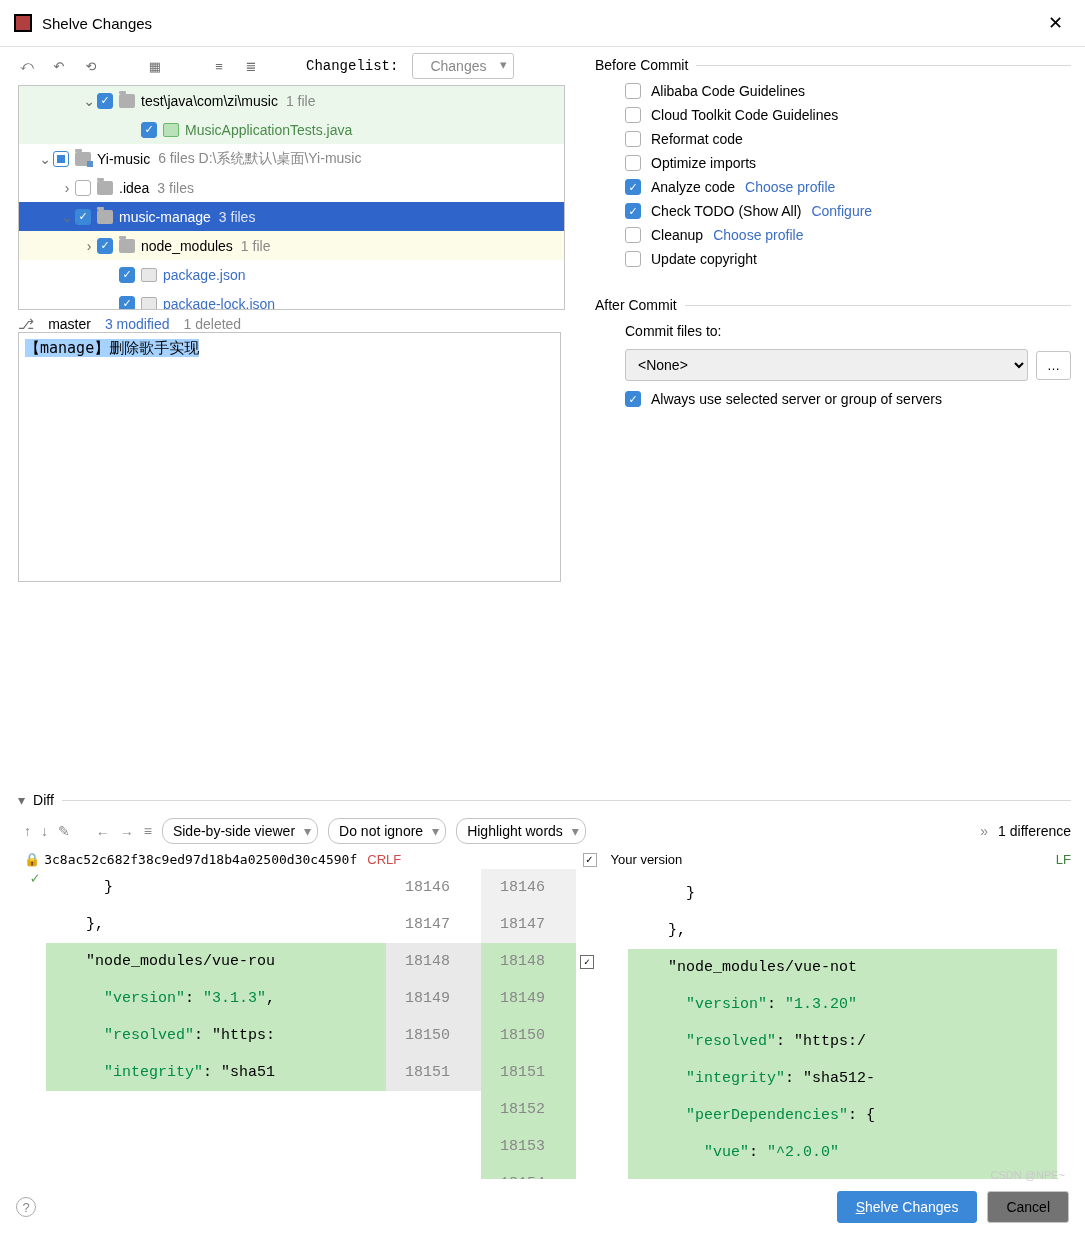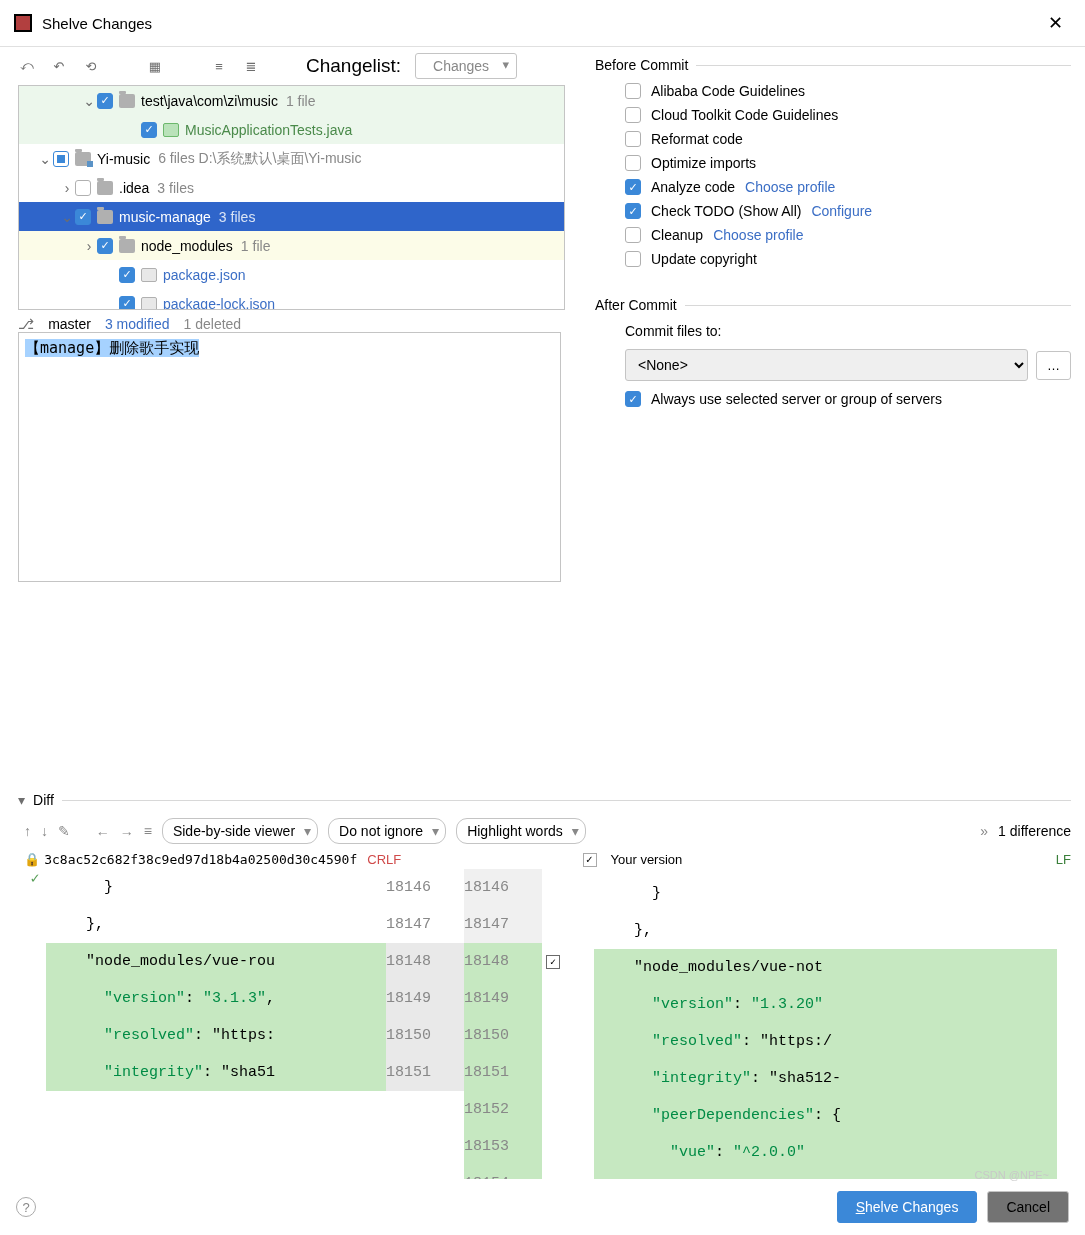--- a/index.html
+++ b/index.html
@@ -10,21 +10,21 @@
 .titlebar .title { font-size: 15px; flex: 1; }
 .titlebar .close { font-size: 18px; cursor: pointer; padding: 2px 8px; }
 
 .main { display: flex; flex: 1; overflow: hidden; }
 .left { width: 565px; display: flex; flex-direction: column; }
 .right { flex: 1; padding: 6px 14px 0 30px; }
 
 .toolbar { display: flex; align-items: center; padding: 6px 14px 6px 18px; gap: 14px; }
 .toolbar .ico { width: 18px; height: 18px; display: flex; align-items: center; justify-content: center; color: #6e6e6e; cursor: pointer; }
 .toolbar .sep { width: 18px; }
-.toolbar .lbl { font-size: 19px; }
+.toolbar .lbl { font-size: 14px; font-family: Liberation Mono, monospace; }
 .toolbar select { border: 1px solid #c4c4c4; border-radius: 3px; padding: 4px 26px 4px 17px; font-size: 14px; color: #888; background: #fff; appearance: none; }
 .select-wrap { position: relative; }
 .select-wrap::after { content: "▾"; position: absolute; right: 8px; top: 4px; color: #888; pointer-events: none; }
 
 .tree { border: 1px solid #c4c4c4; margin: 0 0 0 18px; height: 225px; overflow: auto; font-size: 14px; }
 .tree-row { display: flex; align-items: center; height: 29px; padding-left: 6px; white-space: nowrap; }
 .tree-row .indent { display: inline-block; }
 .tree-row .arrow { width: 16px; color: #6e6e6e; cursor: pointer; display: inline-flex; justify-content: center; }
 .tree-row .cb { width: 16px; height: 16px; border-radius: 3px; margin-right: 6px; display: inline-flex; align-items: center; justify-content: center; font-size: 11px; }
 .cb.checked { background: #3b88d8; border: 1px solid #3b88d8; color: #fff; }
@@ -83,41 +83,41 @@
 .diff-files .right-file { flex: 1; display: flex; align-items: center; gap: 8px; }
 .diff-files .hash { font-family: monospace; }
 .diff-files .crlf { color: #d04a4a; margin-left: 6px; }
 .diff-files .lf { color: #3a7f3a; margin-left: auto; }
 .diff-files .lock { color: #888; }
 .diff-files .ckm { width:14px; height:14px; border:1px solid #aaa; display:inline-flex; align-items:center; justify-content:center; font-size:10px; margin-right:6px; }
 
 .diff-body { display: flex; padding: 0 14px 0 24px; font-family: "Courier New", monospace; font-size: 15px; height: 310px; overflow: hidden; }
 .code-col { width: 340px; overflow: hidden; }
 .code-col.right { width: 340px; }
-.ln-col { width: 78px; text-align: left; color: #888; }
+.ln-col { width: 95px; text-align: center; color: #888; }
 .ln-col .ln { padding-right: 12px; height: 37px; line-height: 37px; }
 .code-row { height: 37px; line-height: 37px; white-space: pre; overflow: hidden; padding-left: 4px; }
 .code-row .key { color: #008b45; }
 .code-row.mod { background: #c6e8c1; }
 .ln-col.mid { background: #f0f0f0; position: relative; }
 .ln-col.mid .ln.mod-ln { background: #c6e8c1; }
 .ln-col.left-ln .ln.mod-ln { background: #e9e9e9; }
 .marker-col { width: 22px; }
 .marker-col .mk { height: 37px; display: flex; align-items: center; justify-content: center; }
 .marker-col .mk .ckbox { width: 14px; height: 14px; border: 1px solid #6a6a6a; display: inline-flex; align-items: center; justify-content: center; font-size: 10px; }
 .gutter-left { width: 22px; }
 .gutter-left .g { height: 37px; }
 .gutter-left .g.ok { color: #5aa05a; text-align: center; }
 
 .footer { display: flex; align-items: center; padding: 12px 16px; border-top: none; gap: 10px; }
 .footer .help { width: 20px; height: 20px; border: 1px solid #aaa; border-radius: 50%; display: inline-flex; align-items: center; justify-content: center; color: #888; cursor: pointer; }
 .footer .spacer { flex: 1; }
 .footer .btn { border: 1px solid #c4c4c4; border-radius: 3px; padding: 7px 18px; font-size: 14px; cursor: pointer; background: #737373; }
 .footer .btn.primary { background: #3b88d8; border-color: #3b88d8; color: #fff; }
-.watermark { position: absolute; right: 36px; bottom: 54px; color: #c8c8c8; font-size: 11px; }
+.watermark { position: absolute; right: 20px; bottom: 54px; color: #c8c8c8; font-size: 11px; }
 </style>
 </head>
 <body>
 
 <div class="titlebar">
   <span class="app-icon"></span>
   <span class="title">Shelve Changes</span>
   <span class="close">✕</span>
 </div>
 

